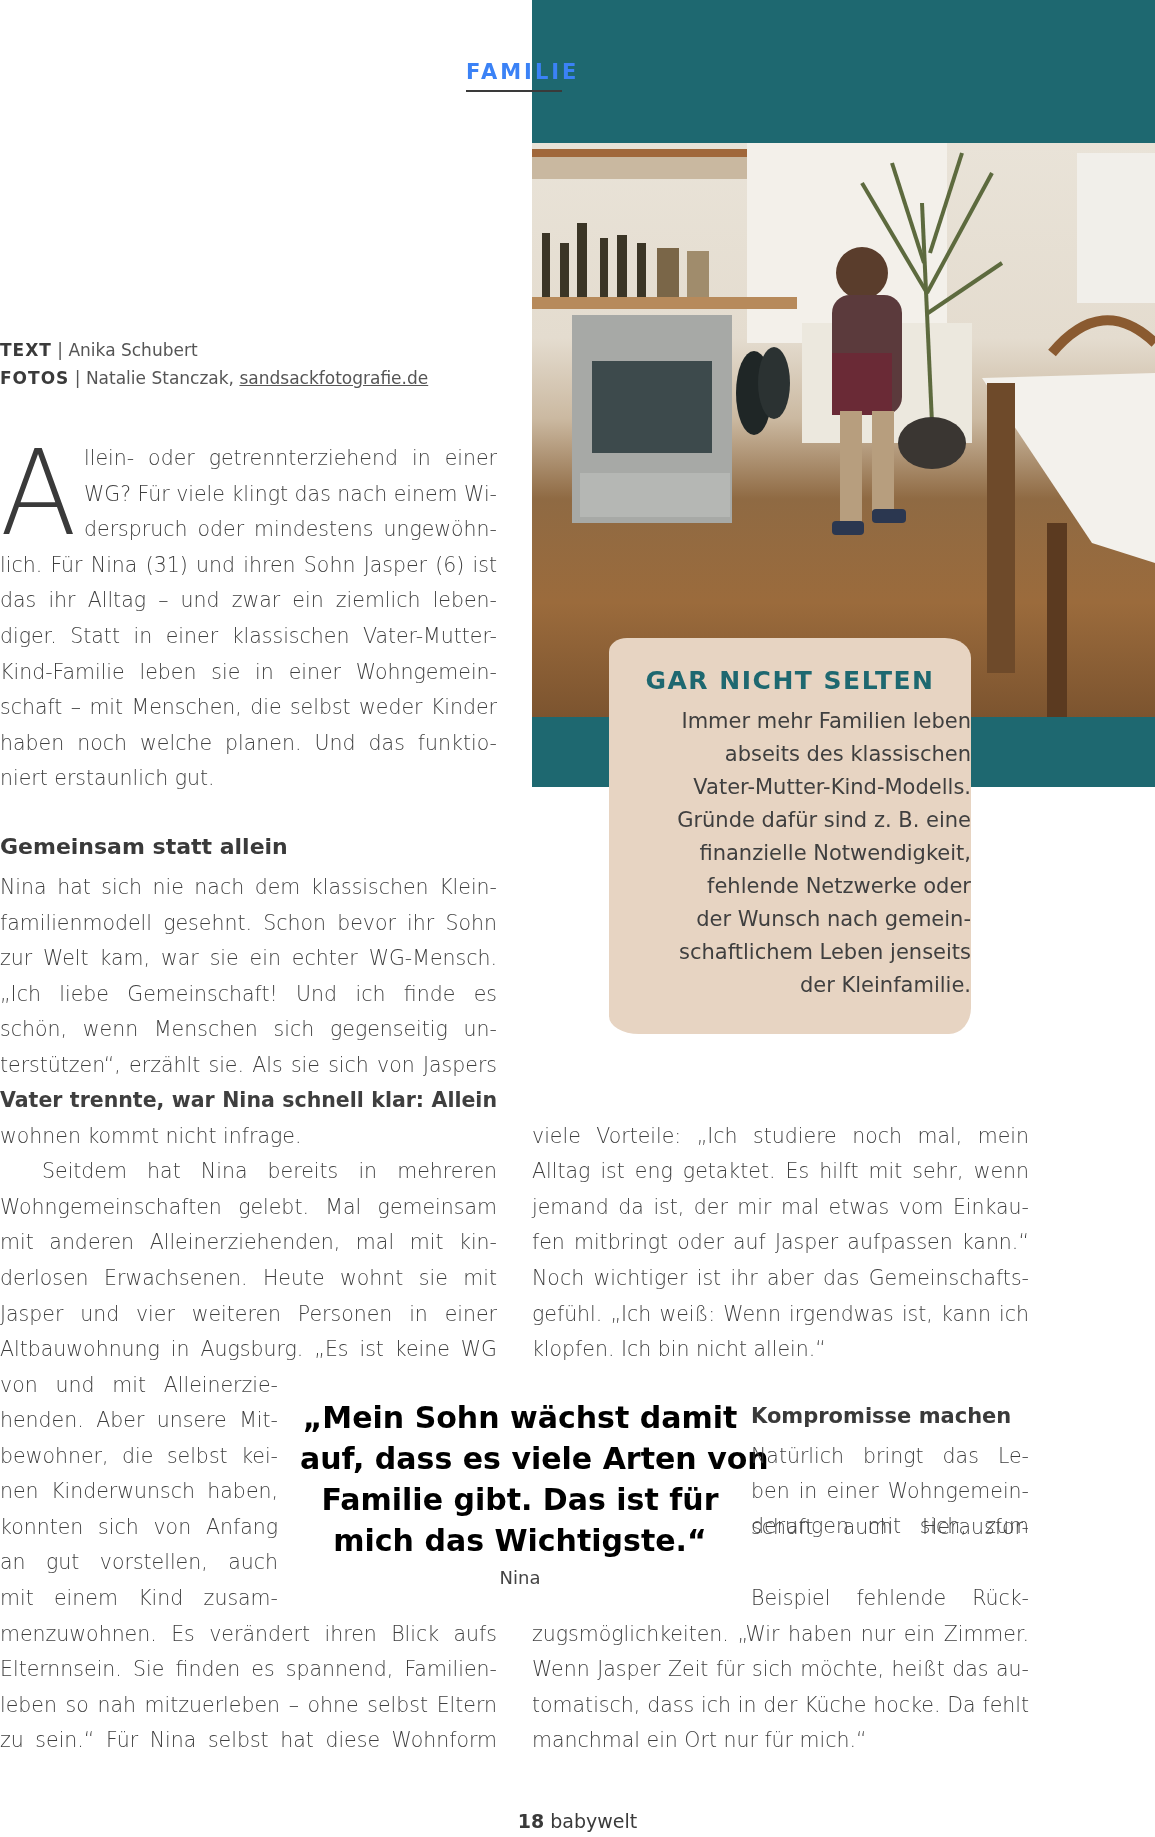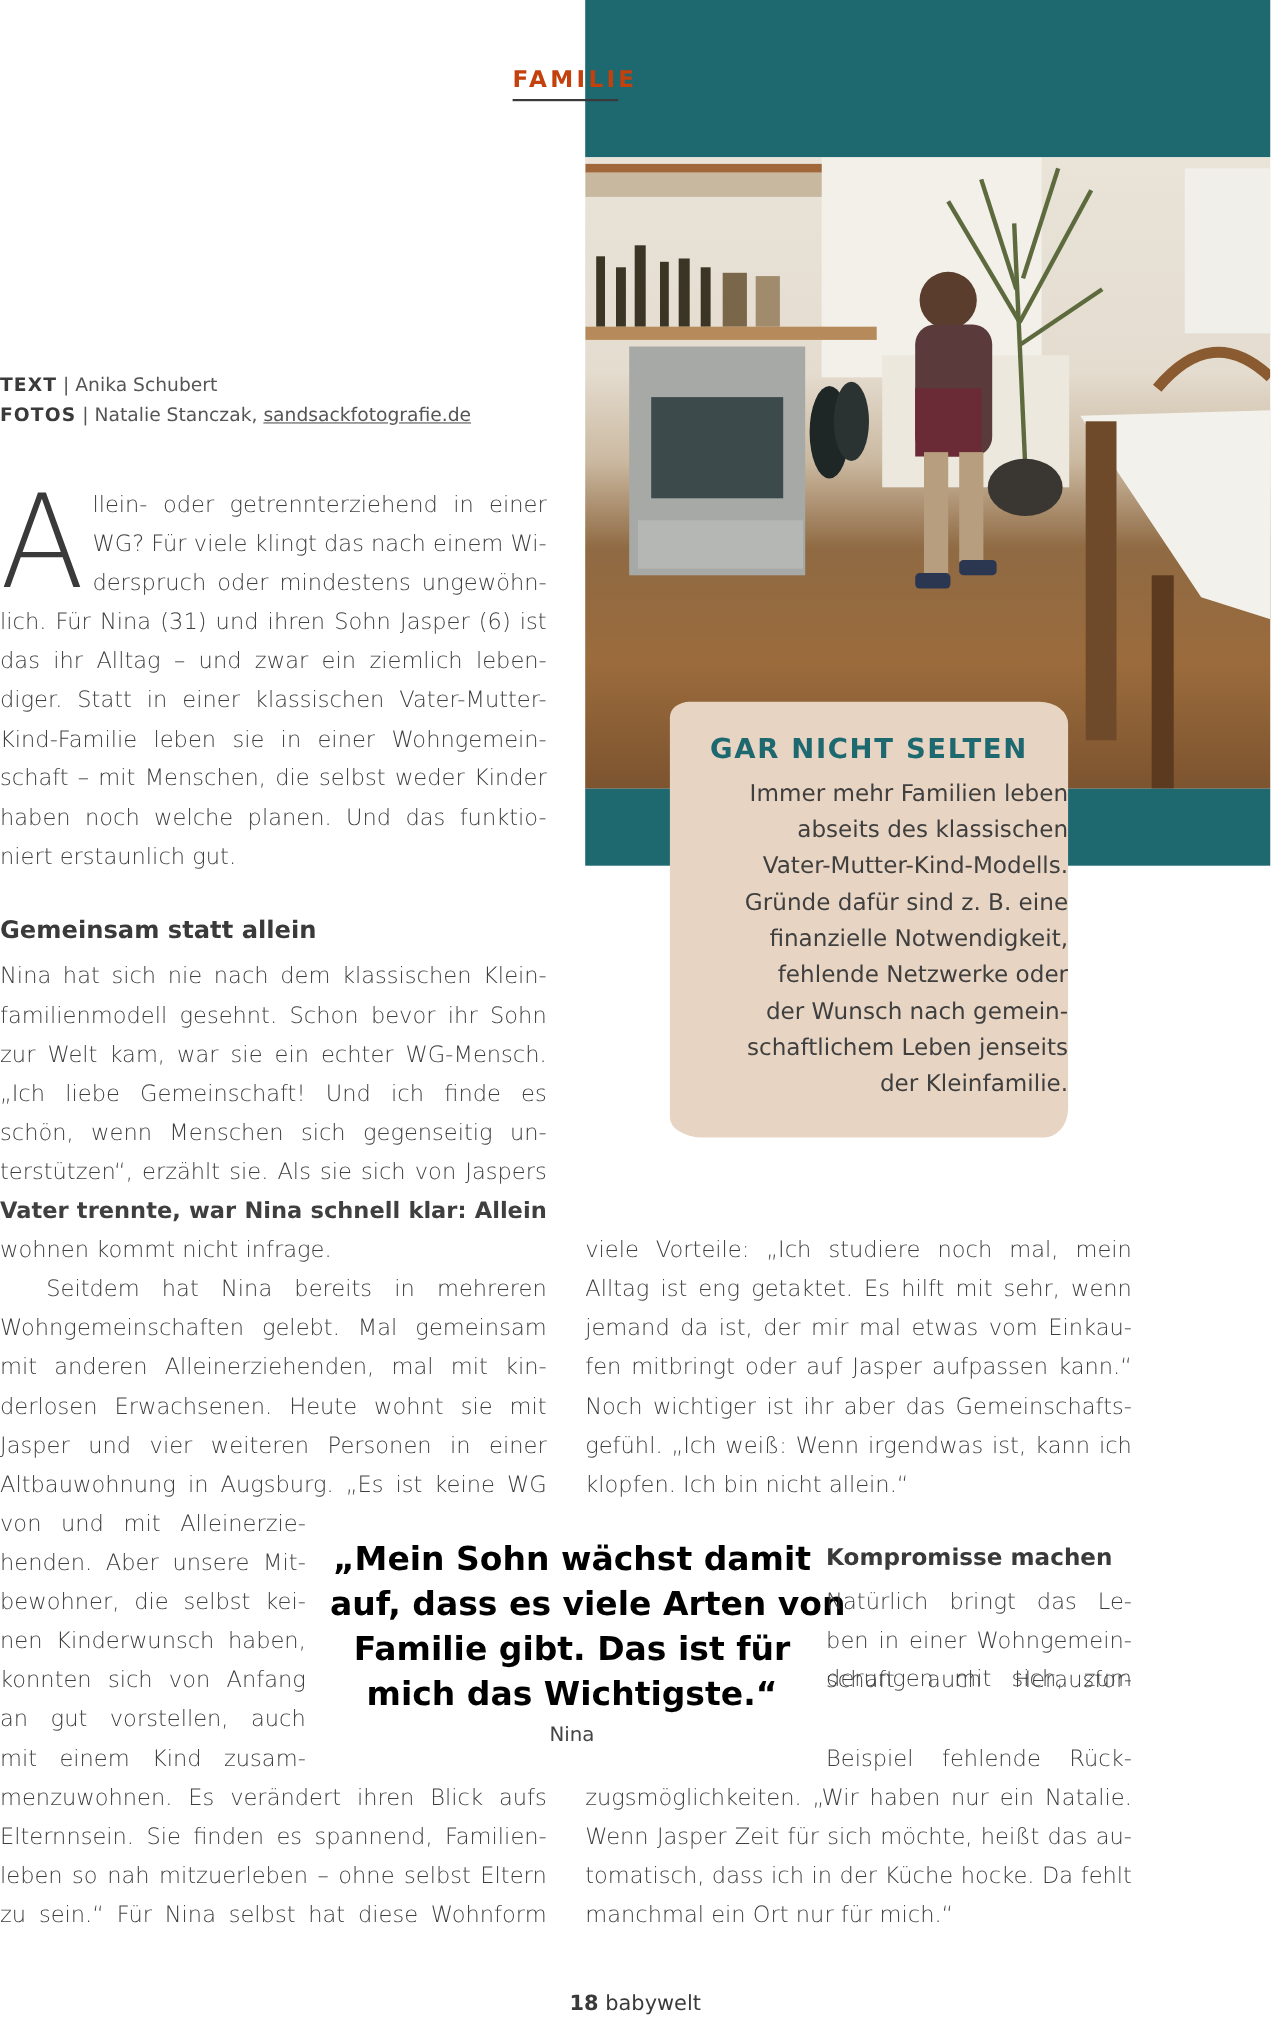--- a/index.html
+++ b/index.html
@@ -4,21 +4,21 @@
 <style>
   html, body { margin:0; padding:0; }
   body { width:1155px; height:1837px; position:relative; background:#ffffff; overflow:hidden;
          font-family:"DejaVu Sans", sans-serif; color:#3a3a3a; }
   .abs { position:absolute; }
   .teal-top { left:532px; top:0; width:623px; height:143px; background:#1e6870; }
   .photo { left:532px; top:143px; width:623px; height:574px; overflow:hidden;
            background: linear-gradient(180deg,#e9e3d8 0%,#e4dccf 34%,#cbb9a1 48%,#8f6a43 62%,#9b6b3c 80%,#7c542f 100%); }
   .teal-bottom { left:532px; top:717px; width:623px; height:70px; background:#1e6870; }
   .section-label { left:466px; top:60px; font-family:"DejaVu Sans", sans-serif; font-weight:bold;
-       font-size:21px; letter-spacing:3px; color:#c2410c; }
+       font-size:21px; letter-spacing:3px; color:#3b82f6; }
   .section-underline { left:466px; top:90px; width:96px; height:2px; background:#3a3a3a; }
   .credits { left:0; font-size:17px; color:#555; font-family:"DejaVu Sans", sans-serif; }
   .credits b { color:#3a3a3a; letter-spacing:1px; }
   .credits u { text-decoration:underline; }
   .line { position:absolute; font-size:20.5px; line-height:36px; white-space:nowrap;
           font-family:"DejaVu Sans", sans-serif; font-weight:300; color:#3f3f3f; text-align:justify; text-align-last:justify; }
   .left-col { left:0; width:497px; }
   .right-col { left:532px; width:497px; }
   .last { text-align-last:left; }
   .heading { position:absolute; font-size:22px; font-weight:bold; color:#3a3a3a; white-space:nowrap; }
@@ -180,21 +180,21 @@
 <div class="quote-line" style="top:1479px;">Familie gibt. Das ist für</div>
 <div class="quote-line" style="top:1520px;">mich das Wichtigste.“</div>
 <div class="abs quote-author">Nina</div>
 
 <div class="heading" style="left:751px; top:1404px; font-size:21px;">Kompromisse machen</div>
 <div class="line" style="left:751px; width:278px; top:1438px;">Natürlich bringt das Le-</div>
 <div class="line" style="left:751px; width:278px; top:1473px;">ben in einer Wohngemein-</div>
 <div class="line" style="left:751px; width:278px; top:1509px;">schaft auch Herausfor-</div>
 <div class="line" style="left:751px; width:278px; top:1508px;">derungen mit sich, zum</div>
 <div class="line" style="left:751px; width:278px; top:1580px;">Beispiel fehlende Rück-</div>
-<div class="line right-col" style="top:1616px;">zugsmöglichkeiten. „Wir haben nur ein Natalie.</div>
+<div class="line right-col" style="top:1616px;">zugsmöglichkeiten. „Wir haben nur ein Zimmer.</div>
 <div class="line right-col" style="top:1651px;">Wenn Jasper Zeit für sich möchte, heißt das au-</div>
 <div class="line right-col" style="top:1687px;">tomatisch, dass ich in der Küche hocke. Da fehlt</div>
 <div class="line right-col last" style="top:1722px;">manchmal ein Ort nur für mich.“</div>
 
 <div class="abs footer">
   <b>18</b>
   <span>babywelt</span>
 </div>
 
 </body></html>

